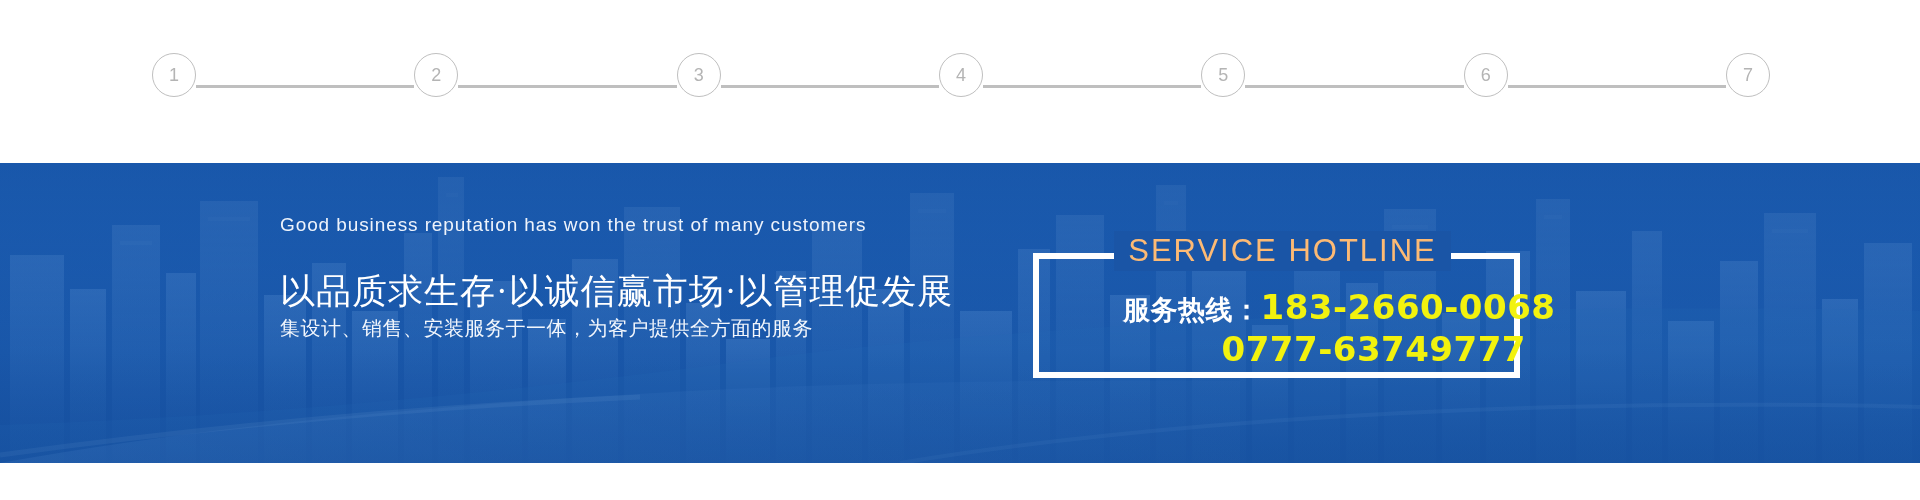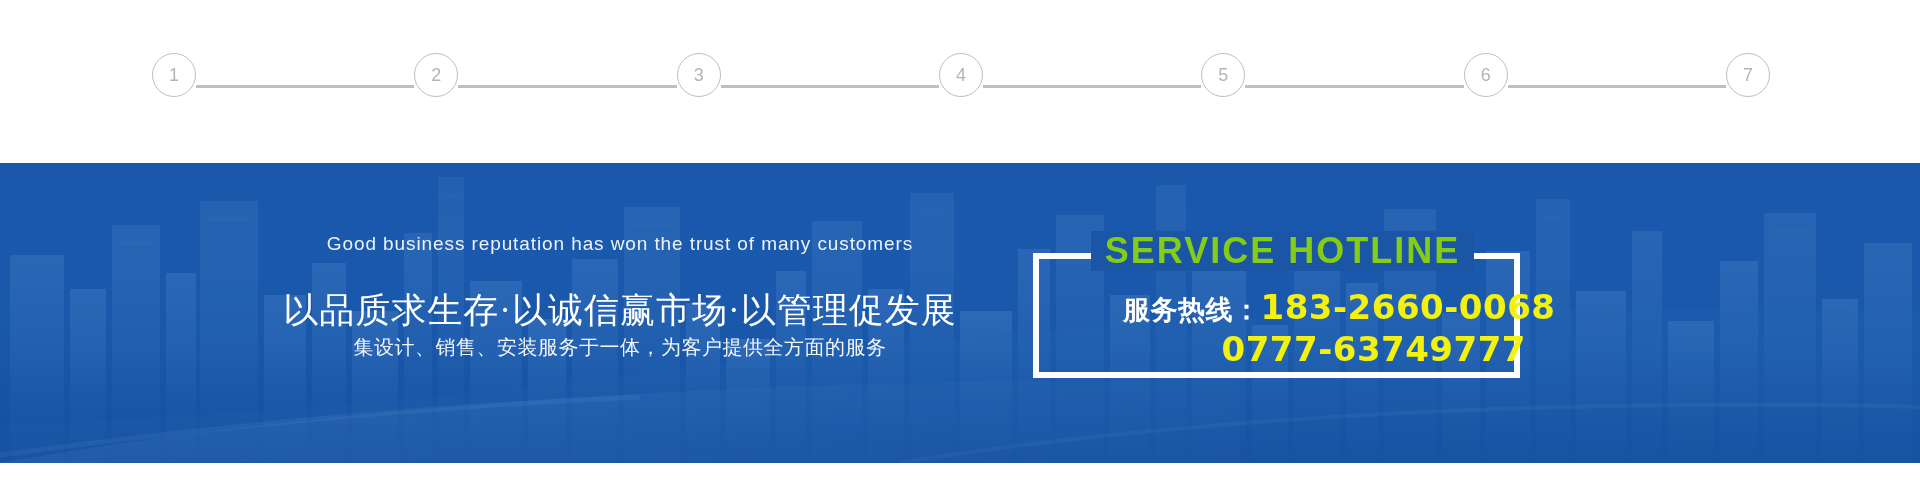--- a/index.html
+++ b/index.html
@@ -90,23 +90,22 @@
         rgba(20,80,162,0.30) 35%,
         rgba(22,86,170,0.20) 62%,
         rgba(20,78,158,0.45) 100%);
     pointer-events: none;
   }
 
   
   #slogan {
     position: absolute;
     left: 280px;
-    top: 70px;
+    top: 51px;
     width: 680px;
-    text-align: center;
     color: #ffffff;
   }
   #slogan-en {
     font-size: 19px;
     letter-spacing: 0.9px;
     color: #eef3fb;
     white-space: nowrap;
     font-family: "Liberation Sans", sans-serif;
   }
   #slogan-cn {
@@ -141,24 +140,24 @@
     left: 0;
     top: -28px;
     width: 487px;
     text-align: center;
     pointer-events: none;
   }
   #hotline-title {
     display: inline-block;
     background: #1a55a6;
     padding: 0 14px;
-    font-size: 36px;
+    font-size: 31px;
     letter-spacing: 2px;
-    color: #84cc16;
-    font-weight: 700;
+    color: #fdba74;
+    font-weight: 400;
     line-height: 40px;
     font-family: "Liberation Sans", sans-serif;
     white-space: nowrap;
   }
   #hotline-rows {
     position: absolute;
     left: 0;
     top: 28px;
     width: 487px;
   }

